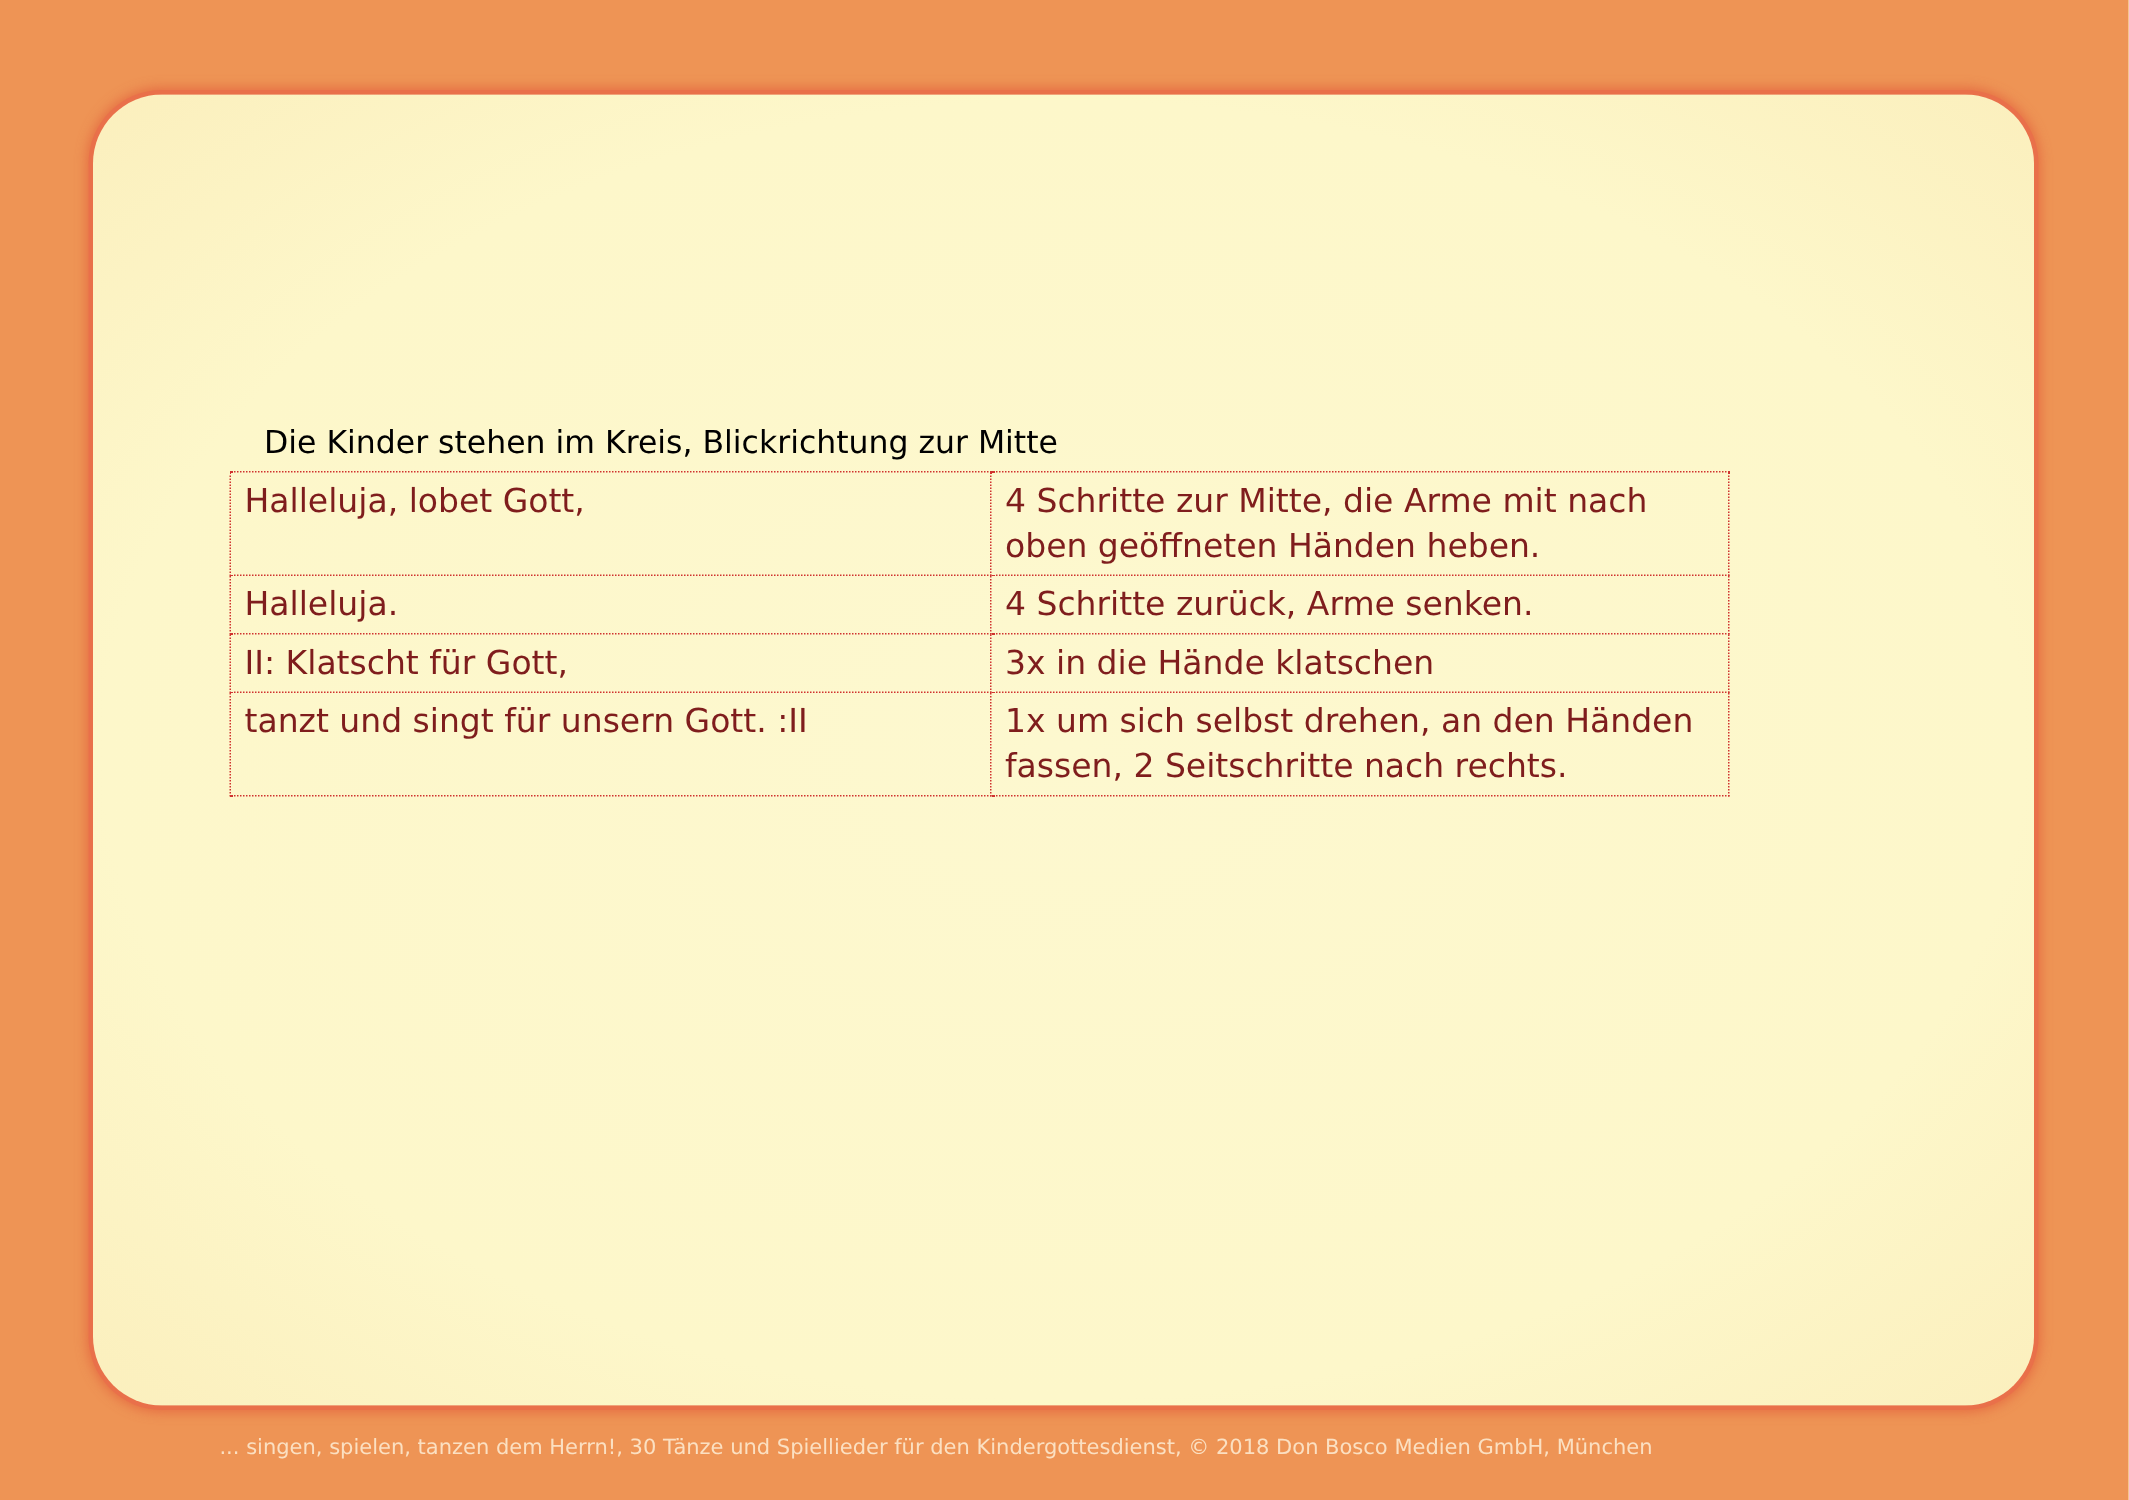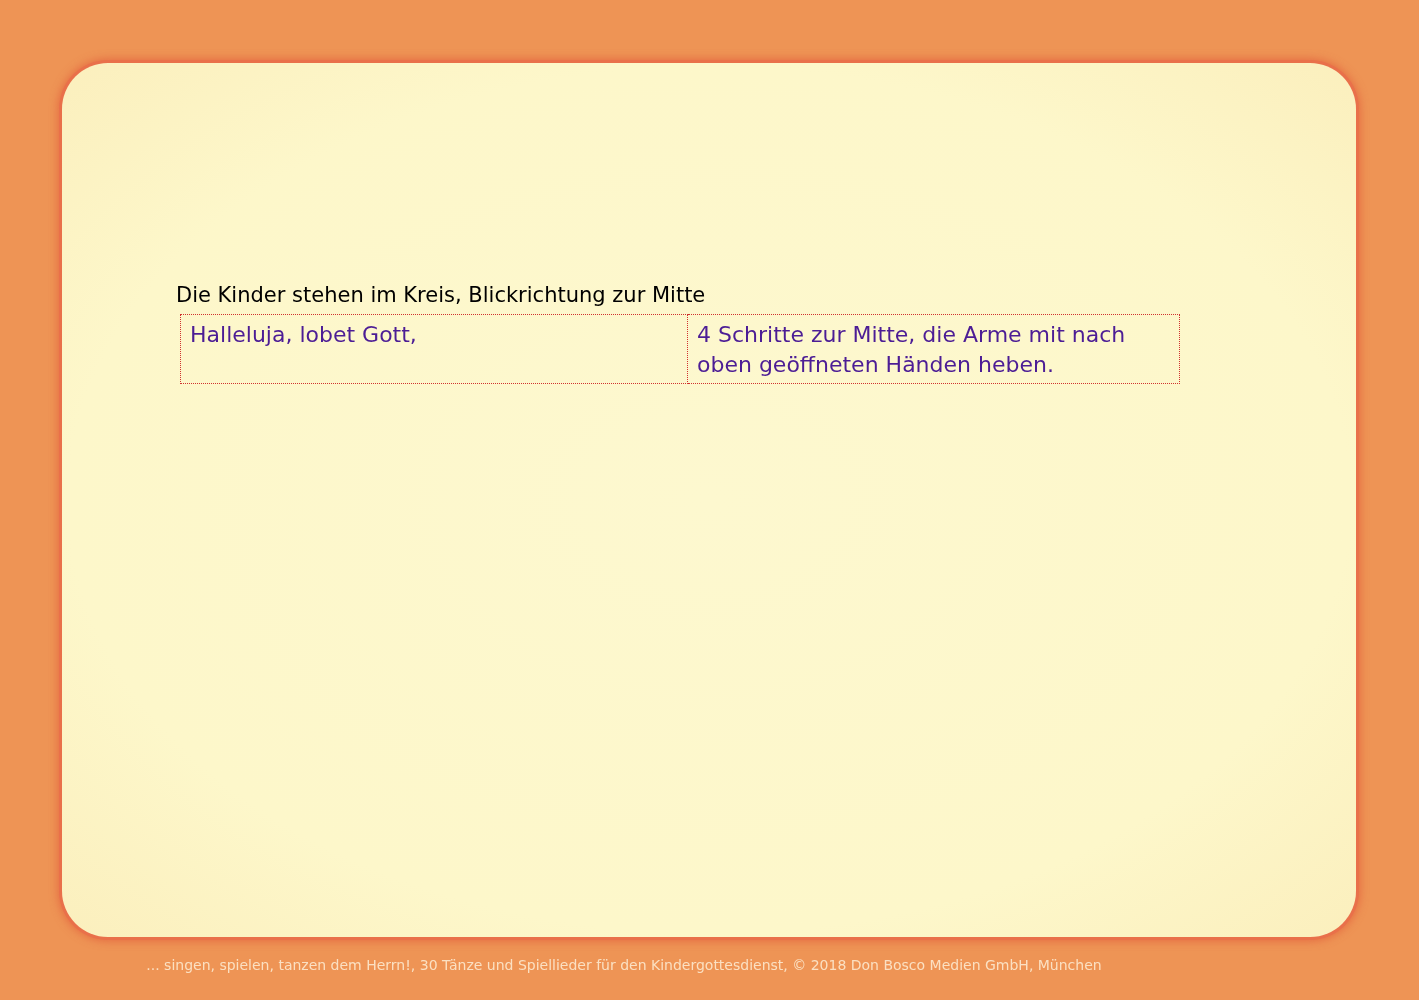--- a/index.html
+++ b/index.html
@@ -30,25 +30,25 @@
       left: 176px;
       top: 239px;
       font-size: 21px;
       color: #000000;
       letter-spacing: 0px;
       white-space: nowrap;
       margin-top: 44px;
     }
     table.dance {
       position: absolute;
-      left: 180px;
+      left: 153px;
       top: 314px;
       width: 1000px;
       border-collapse: collapse;
-      color: #4c1d95;
+      color: #7f1d1d;
       font-size: 22px;
     }
     table.dance td {
       border: 1.5px dotted #d0322f;
       vertical-align: top;
       padding: 5px 9px 2px 9px;
       line-height: 30px;
     }
     table.dance td.lyric {
       width: 488px;
@@ -83,18 +83,30 @@
 <div class="card"></div>
 
 <div class="intro">Die Kinder stehen im Kreis, Blickrichtung zur Mitte</div>
 
 <table class="dance">
   <tbody>
     <tr class="tall">
       <td class="lyric">Halleluja, lobet Gott,</td>
       <td class="move">4 Schritte zur Mitte, die Arme mit nach oben geöffneten Händen heben.</td>
     </tr>
+    <tr class="short">
+      <td class="lyric">Halleluja.</td>
+      <td class="move">4 Schritte zurück, Arme senken.</td>
+    </tr>
+    <tr class="short">
+      <td class="lyric">II: Klatscht für Gott,</td>
+      <td class="move">3x in die Hände klatschen</td>
+    </tr>
+    <tr class="tall">
+      <td class="lyric">tanzt und singt für unsern Gott. :II</td>
+      <td class="move">1x um sich selbst drehen, an den Händen fassen, 2 Seitschritte nach rechts.</td>
+    </tr>
   </tbody>
 </table>
 
 <div class="footer">
   <span>... singen, spielen, tanzen dem Herrn!, 30 Tänze und Spiellieder für den Kindergottesdienst, © 2018 Don Bosco Medien GmbH, München</span>
 </div>
 
 </body></html>

